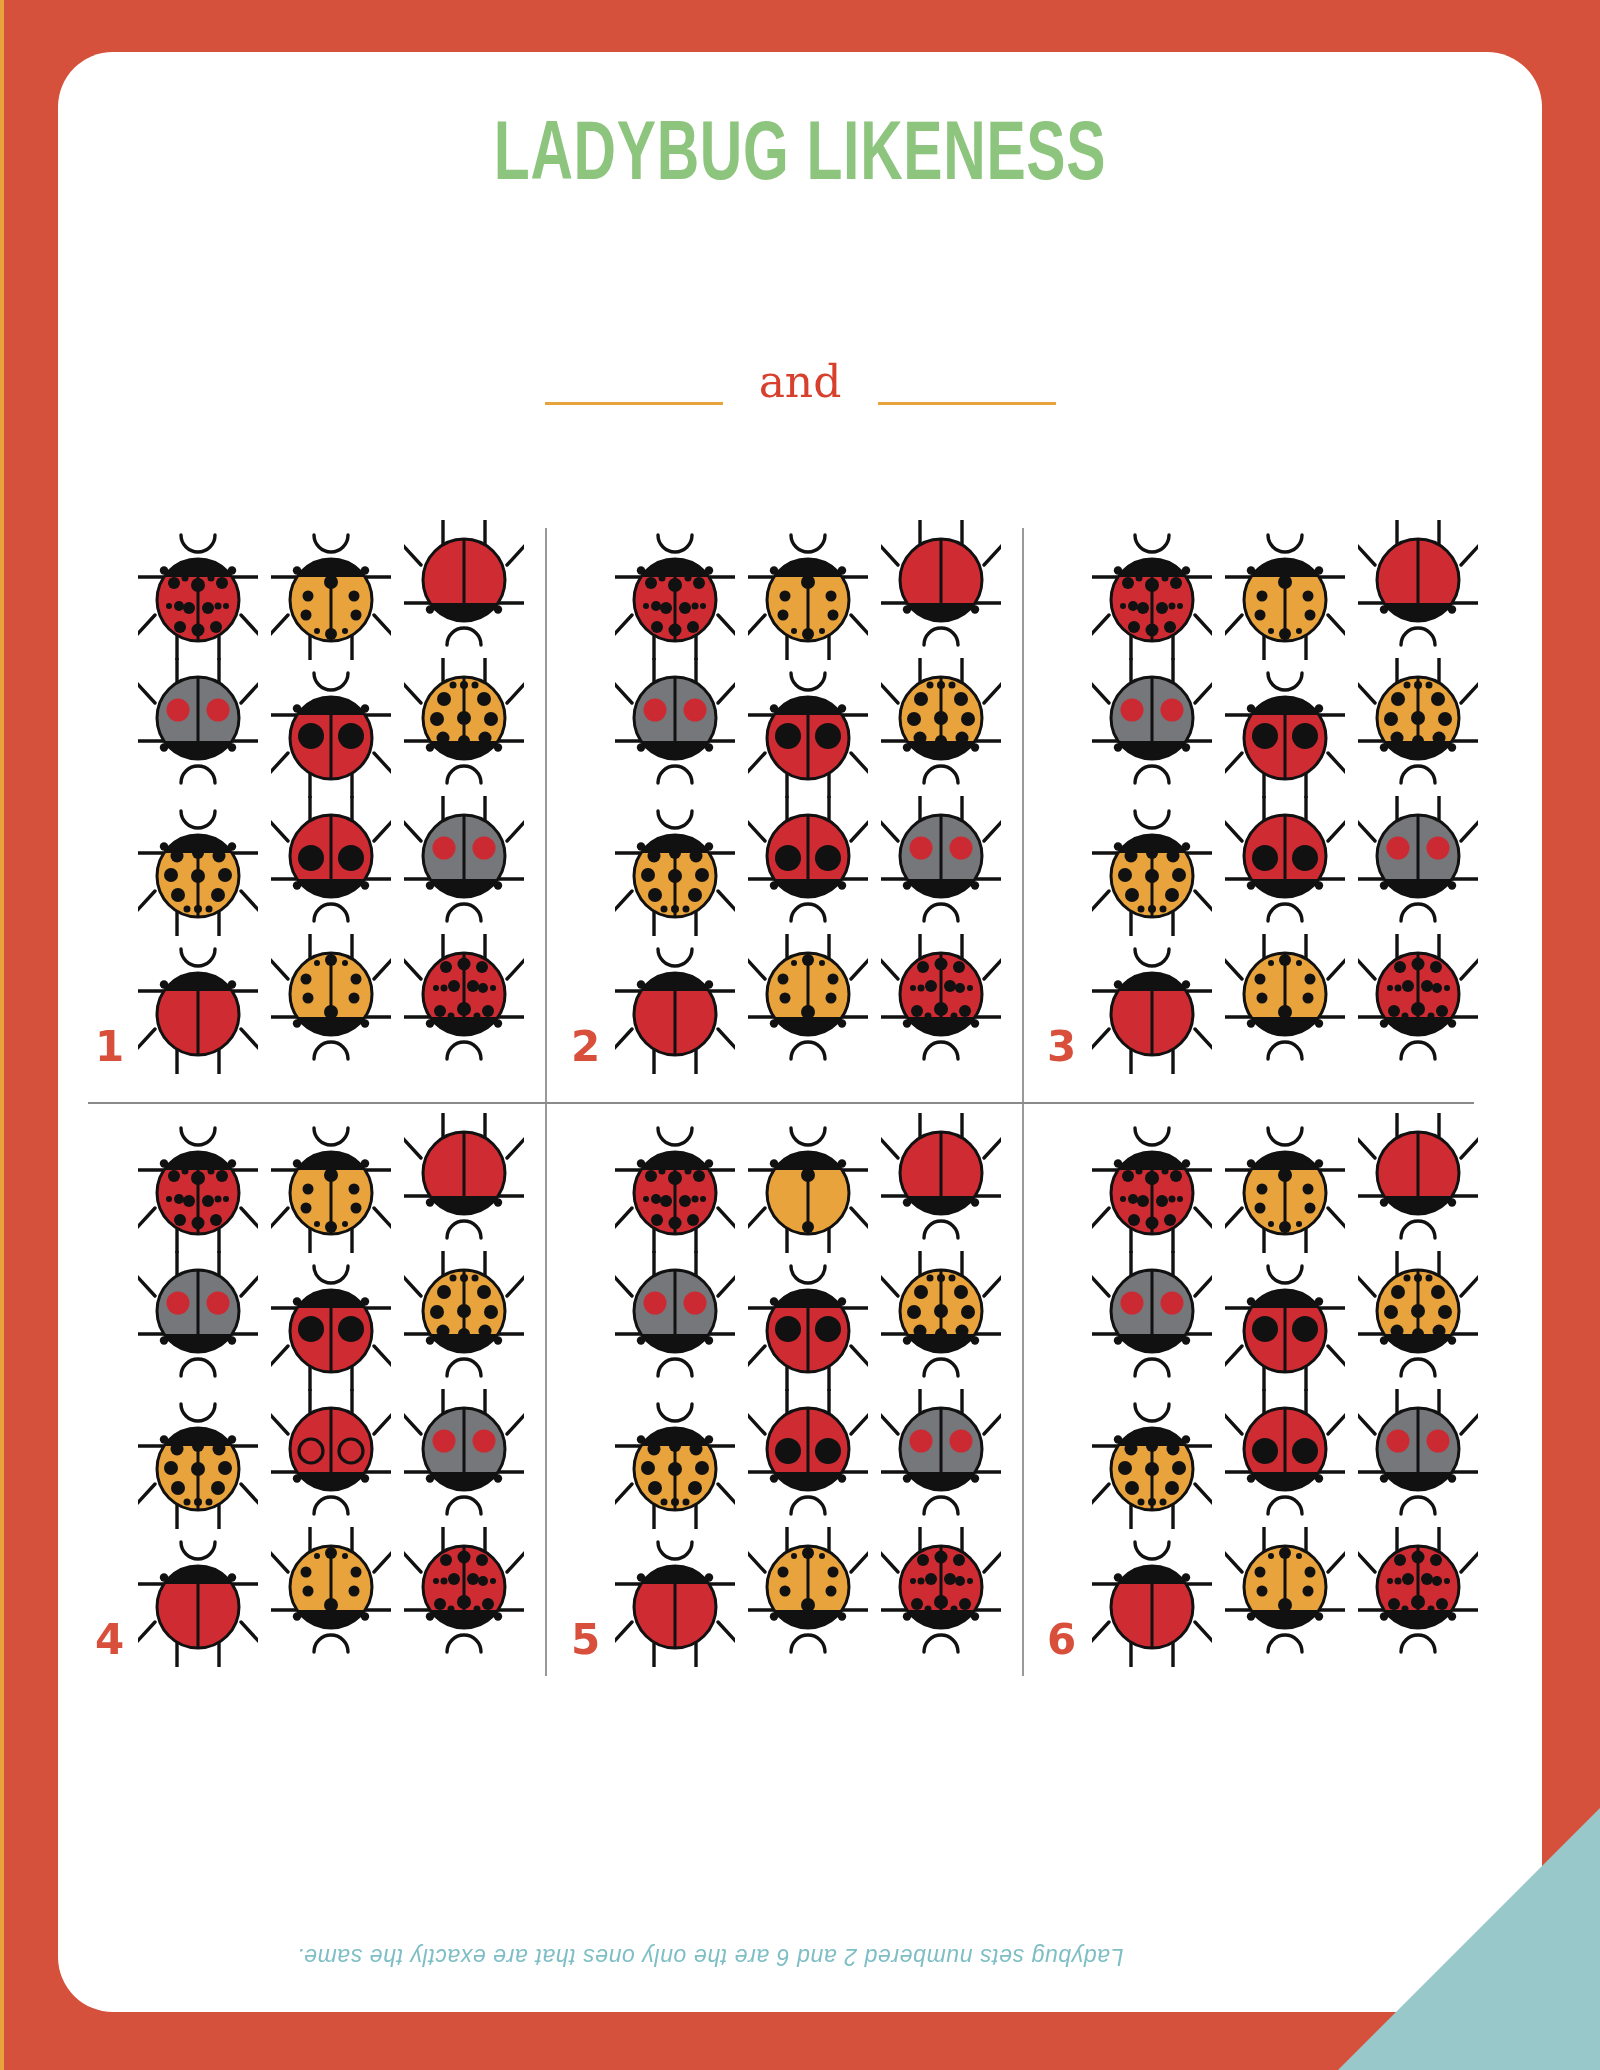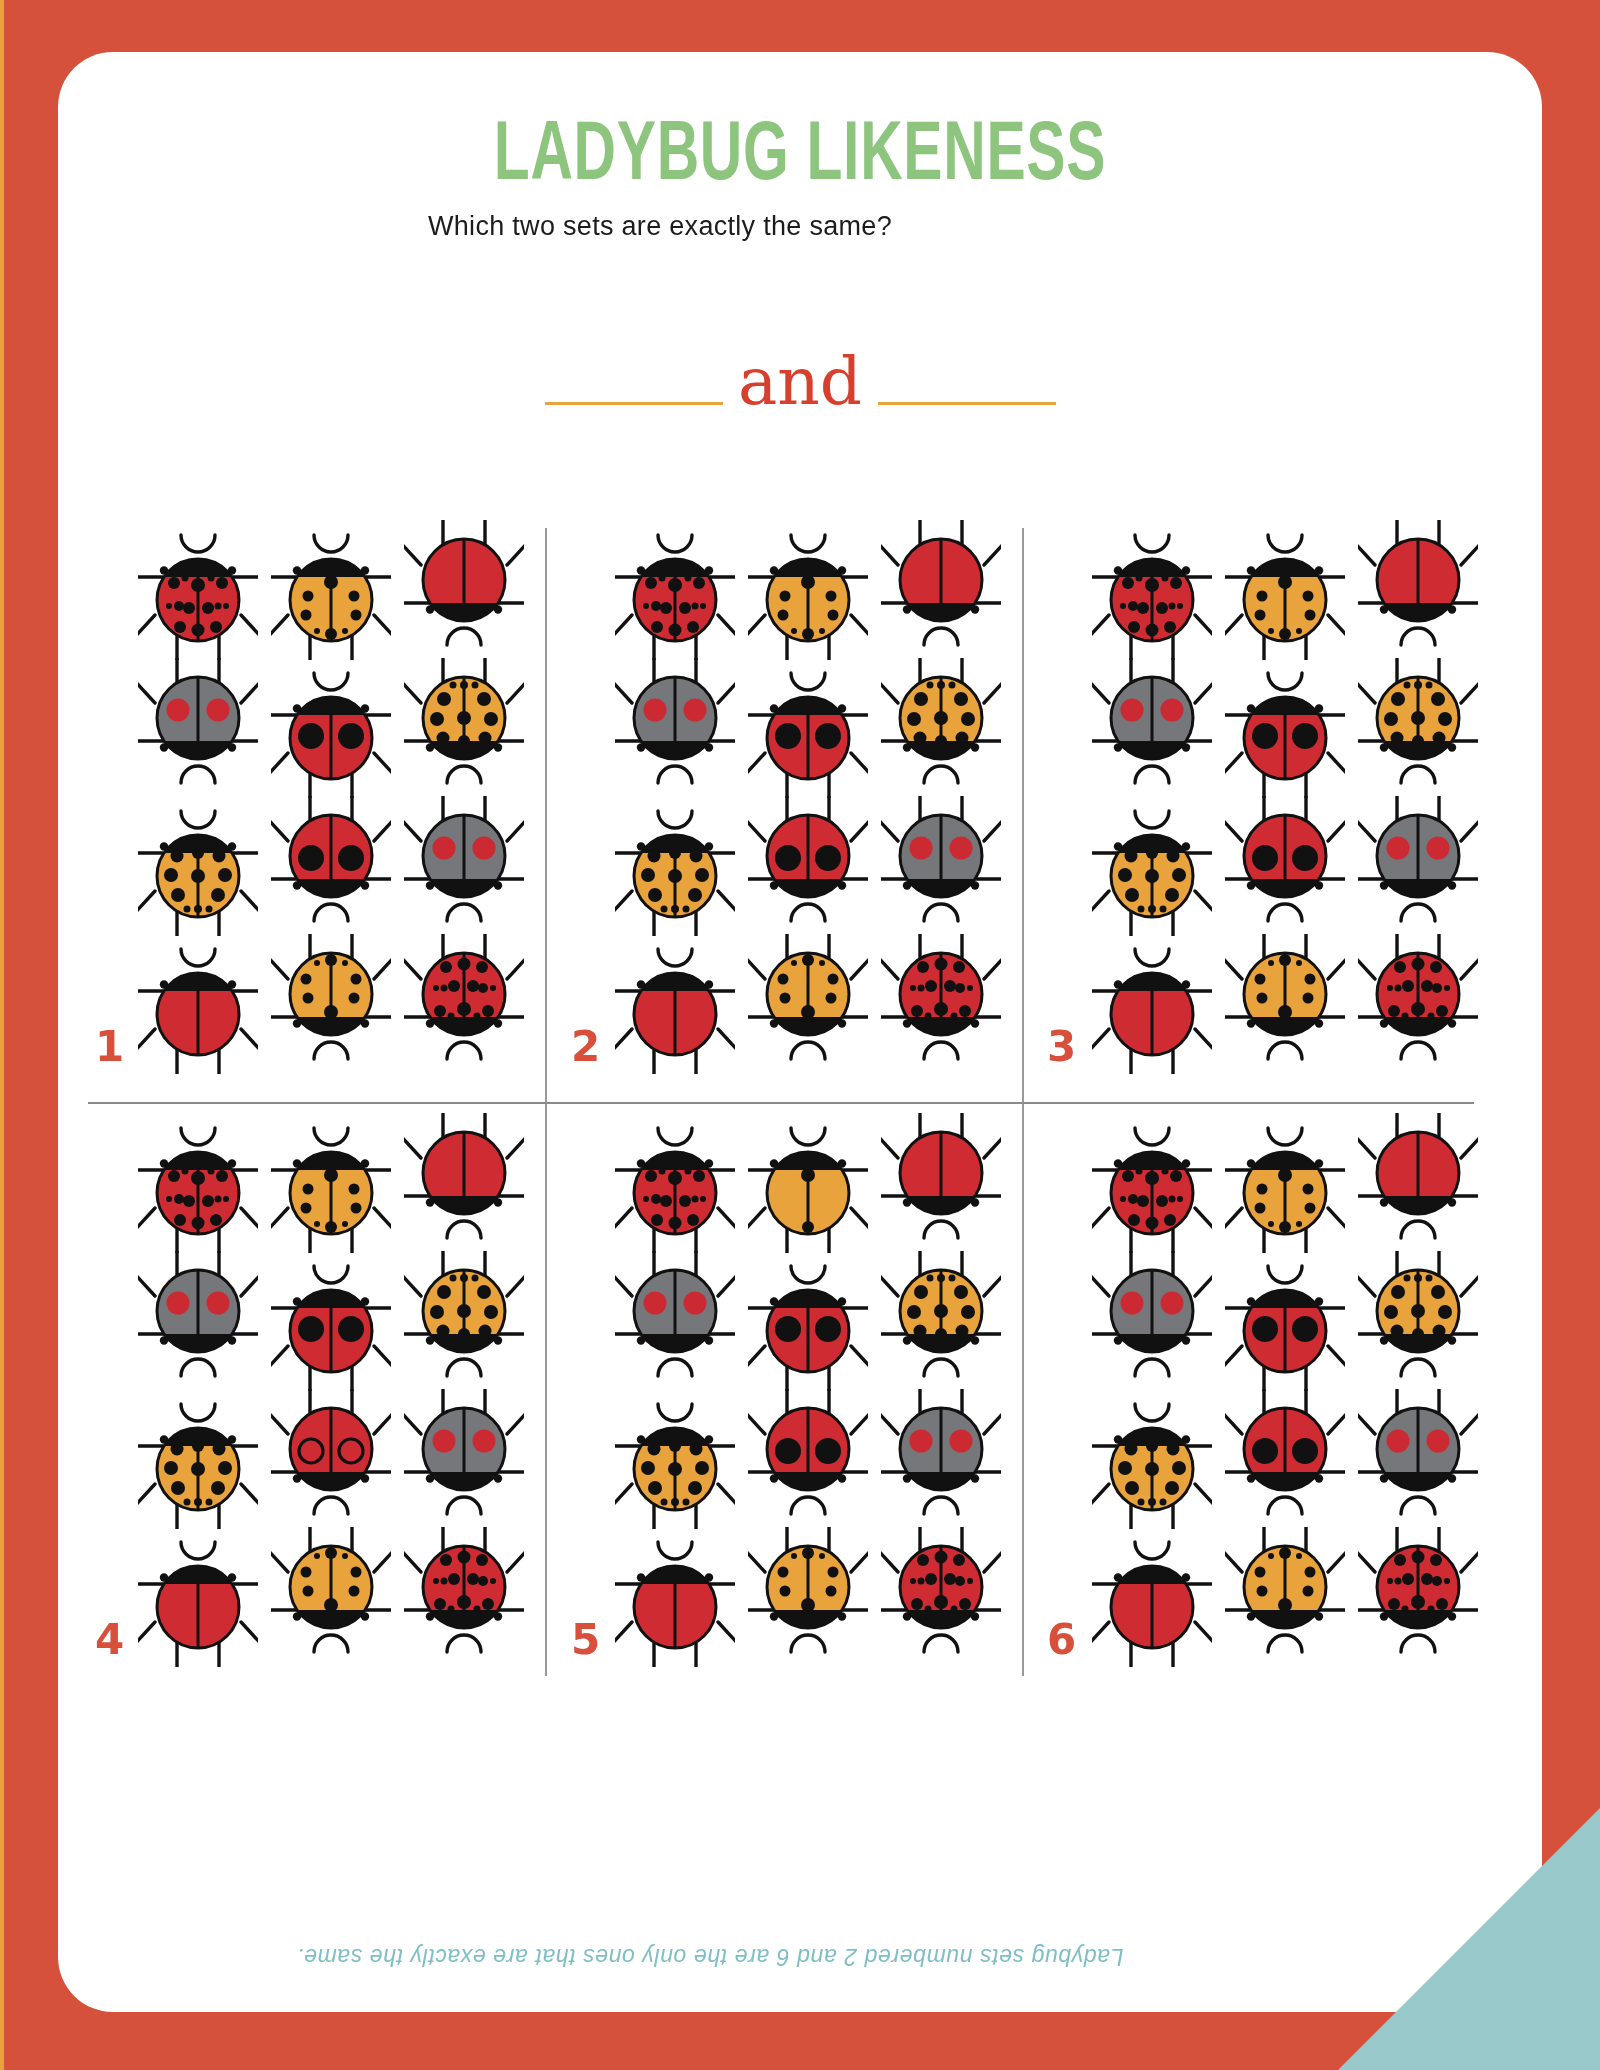--- a/index.html
+++ b/index.html
@@ -25,21 +25,21 @@
     font-family:"Liberation Sans", sans-serif;
   }
   .blank{
     position:absolute; top:366px; width:178px; height:36px; z-index:2;
     border-bottom:3.5px solid #E8A33D;
   }
   .blank-1{ left:545px; }
   .blank-2{ left:878px; }
   .and-label{
     position:absolute; left:730px; top:352px; width:140px; text-align:center;
-    font-family:"DejaVu Serif", serif; font-size:66px; line-height:60px;
+    font-family:"DejaVu Serif", serif; font-size:44px; line-height:60px;
     color:#D8402E; z-index:2;
   }
   .divider-v{ position:absolute; top:528px; width:2px; height:1148px; background:#999999; z-index:2;}
   .divider-v1{ left:545px; } .divider-v2{ left:1022px; }
   .divider-h{ position:absolute; left:88px; top:1102px; width:1386px; height:2px; background:#8a8a8a; z-index:2;}
   .set-label{
     position:absolute; z-index:3; font-size:42px; line-height:42px; font-weight:bold;
     color:#D8503C; font-family:"DejaVu Sans", sans-serif;
   }
   .bug{ position:absolute; z-index:2; }
@@ -57,21 +57,20 @@
 </head>
 <body>
 
 <div class="page">
   <div class="card"></div>
   <div class="edge-strip"></div>
 
   <div class="title">LADYBUG LIKENESS</div>
 
   <div class="instructions">
-    <div>Which two sets are exactly the same?</div>
   </div>
 
   <div class="blank blank-1"></div>
   <div class="and-label">and</div>
   <div class="blank blank-2"></div>
 
   <div class="divider-v divider-v1"></div>
   <div class="divider-v divider-v2"></div>
   <div class="divider-h"></div>
 

